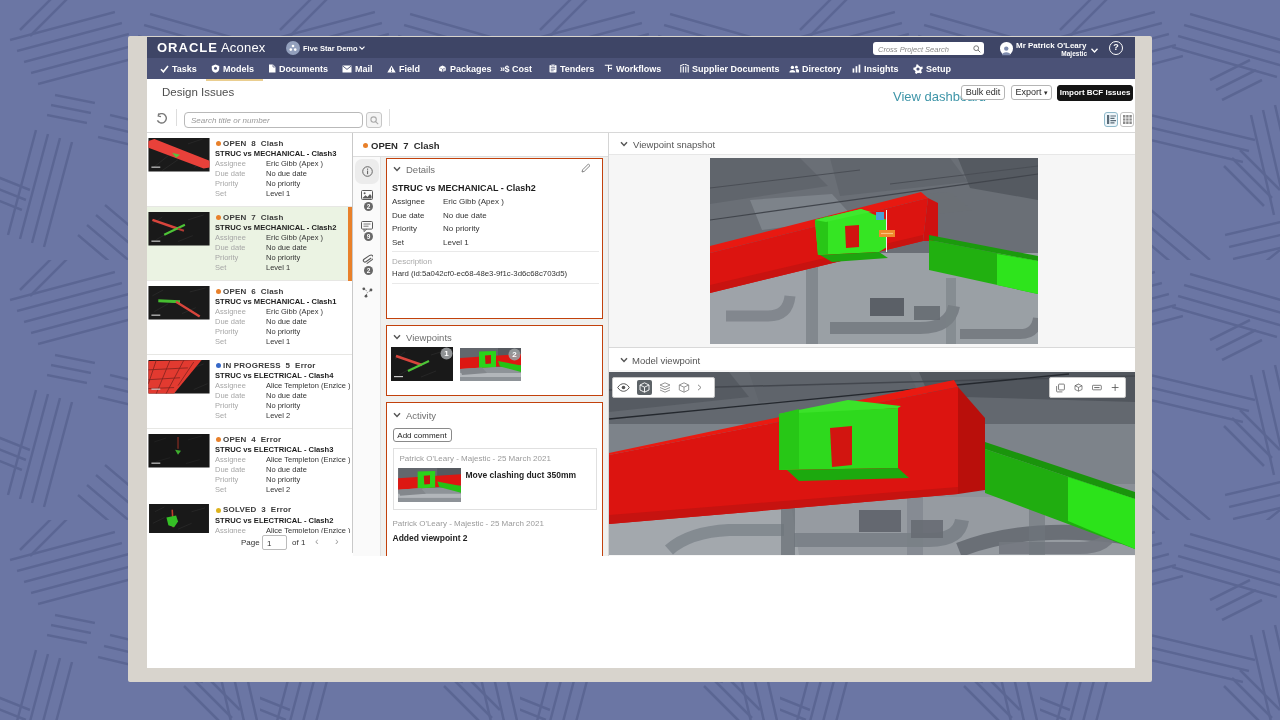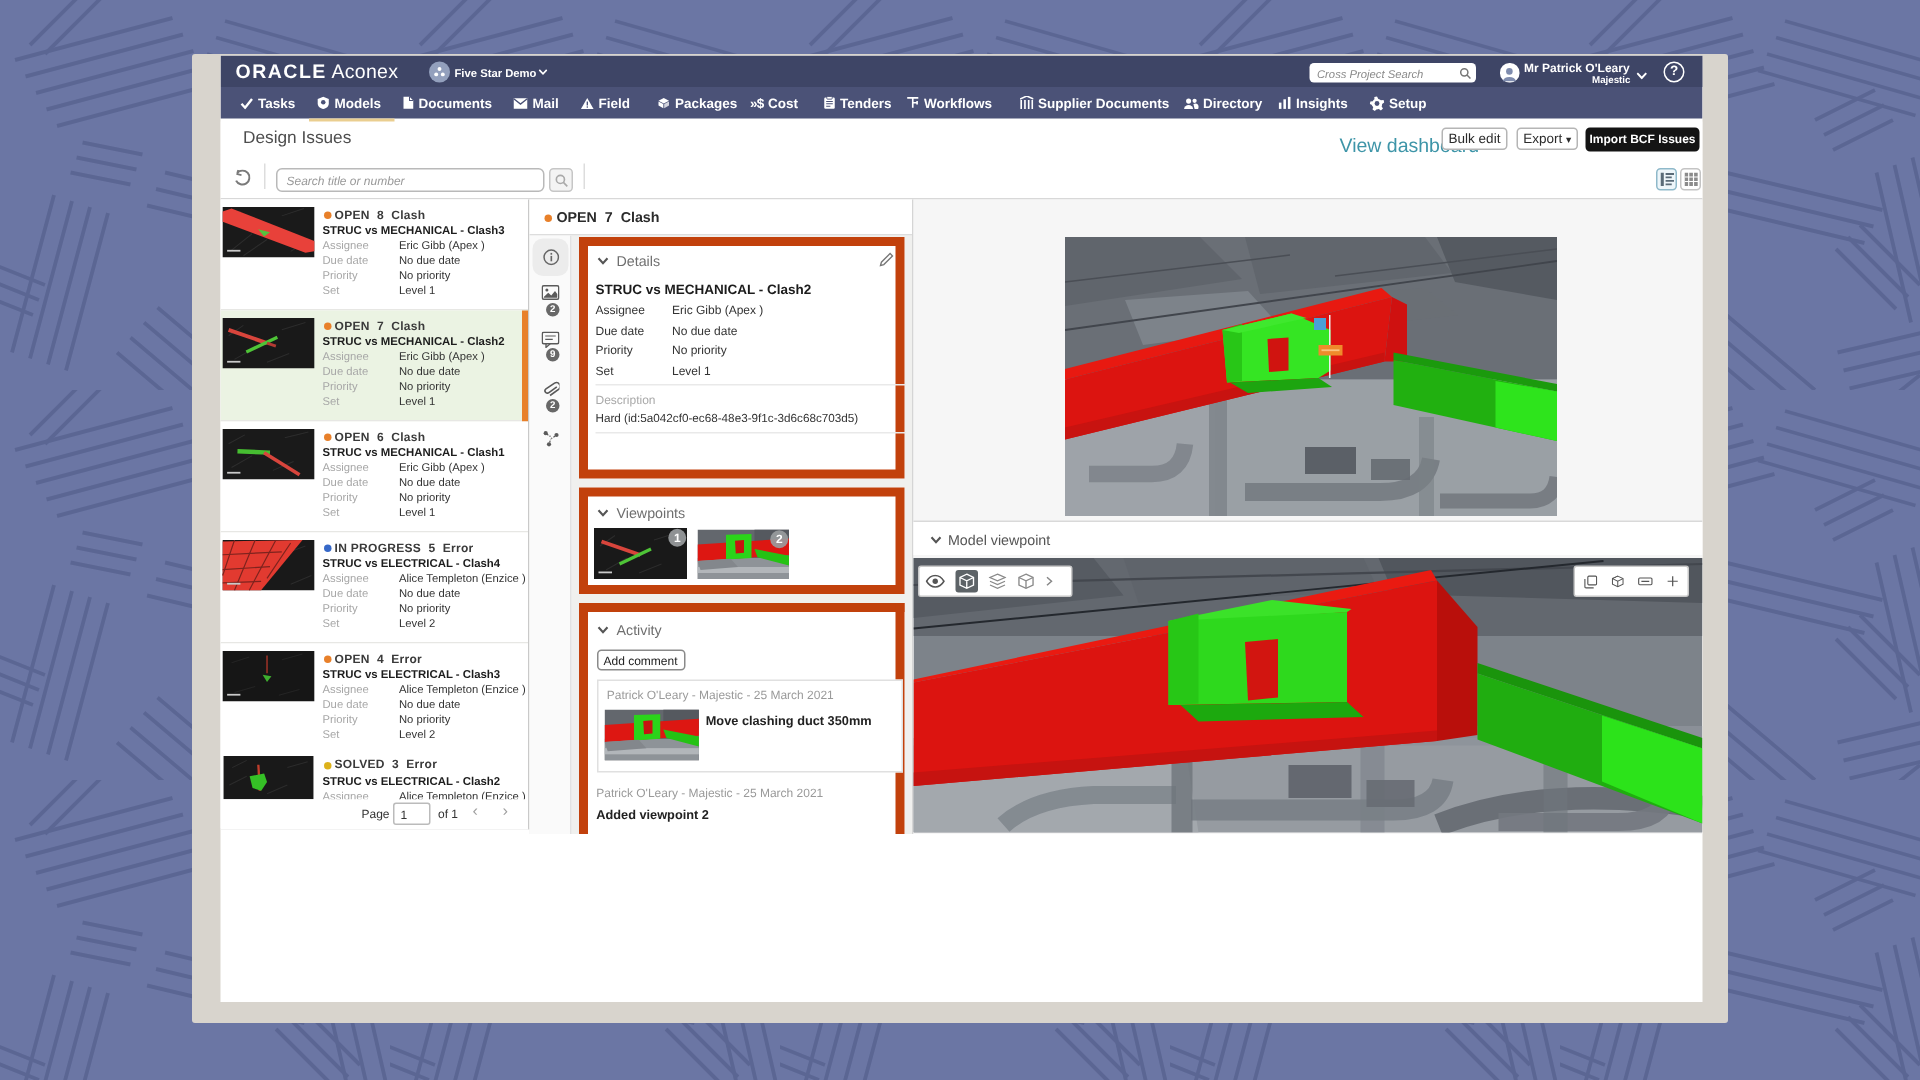--- a/index.html
+++ b/index.html
@@ -30,21 +30,21 @@
   .selbar { position:absolute; right:0; top:0; width:4px; height:74px; background:#e8802a; }
   .thumb { position:absolute; left:1px; top:5px; }
   .dot { position:absolute; width:5px; height:5px; border-radius:50%; }
   .status { position:absolute; left:76px; top:5.5px; font-size:8px; font-weight:bold; color:#3a3a3a; letter-spacing:.2px; }
   .ctitle { position:absolute; left:68px; top:15.5px; font-size:7.6px; font-weight:bold; color:#1d1d1d; }
   .crows { position:absolute; left:68px; top:26px; font-size:7.5px; line-height:9.9px; color:#333; }
   .crows .lab { display:inline-block; width:51px; color:#a7a7a7; }
   
   .mhead { position:absolute; left:0; top:0; width:255px; height:24px; background:#fff; border-bottom:1px solid #ddd; }
   .strip { position:absolute; left:0; top:24px; width:28px; height:399px; background:#fafafa; border-right:1px solid #e2e2e2; }
-  .mcard { position:absolute; background:#fff; border:6px solid #c2410c; }
+  .mcard { position:absolute; background:#fff; border:1px solid #c2410c; }
   .sechd { position:absolute; font-size:9.5px; color:#6f6f6f; }
   .badge { position:absolute; width:9px; height:9px; border-radius:50%; background:#686868; color:#fff; font-size:6.5px; font-weight:bold; text-align:center; line-height:9px; }
   
   .rhdr { position:absolute; left:0; width:526px; height:22px; background:#fff; border-bottom:1px solid #e7e7e7; }
   .chev { stroke:#555; stroke-width:1.4; fill:none; }
   .tbar { position:absolute; background:#fff; border:1px solid #c8c8c8; border-radius:2px; height:21px; display:flex; align-items:center; }
 </style>
 </head>
 <body>
 <svg id="bg" width="1280" height="720">
@@ -455,20 +455,26 @@
                 <polygon points="38,13 61,17.5 61,24 40,18.5" fill="#25c214"></polygon>
                 <polygon points="0,21 22,19.5 27,25 2,27" fill="#83878c"></polygon>
               </svg>
           <div class="abs" style="left:72px;top:21px;font-size:8.5px;font-weight:bold;color:#222;">Move clashing duct 350mm</div>
         </div>
         <div class="abs" style="left:5.5px;top:115.5px;font-size:8px;color:#9a9a9a;">Patrick O'Leary - Majestic - 25 March 2021</div>
         <div class="abs" style="left:5.5px;top:129.5px;font-size:8.5px;font-weight:bold;color:#222;">Added viewpoint 2</div>
       </div>
     </div>
     <div class="pright" id="pright">
+      <div class="rhdr" style="top:0;">
+        <svg class="abs" style="left:11px;top:8px;" width="8" height="6" viewBox="0 0 8 6">
+              <path class="chev" d="M1,1.2 L4,4.5 L7,1.2"></path>
+            </svg>
+        <div class="abs" style="left:24px;top:5.5px;font-size:9.5px;color:#555;">Viewpoint snapshot</div>
+      </div>
 
       <svg class="abs" style="left:101px;top:25px;" width="328" height="186" viewBox="0 0 328 186">
         <rect width="328" height="186" fill="#82888f"></rect>
         <rect x="0" y="0" width="328" height="95" fill="#6a6f76"></rect>
         <polygon points="0,0 90,0 118,28 0,46" fill="#60656c"></polygon>
         <polygon points="120,0 240,0 258,24 130,38" fill="#61666d"></polygon>
         <polygon points="248,0 328,0 328,42 260,30" fill="#555a61"></polygon>
         <polygon points="40,42 122,36 144,60 52,72" fill="#7d838a"></polygon>
         <polygon points="160,40 240,34 262,52 172,62" fill="#6a6f76" opacity="0.8"></polygon>
         <path d="M0,62 L328,16" stroke="#41454c" stroke-width="1.2"></path>

